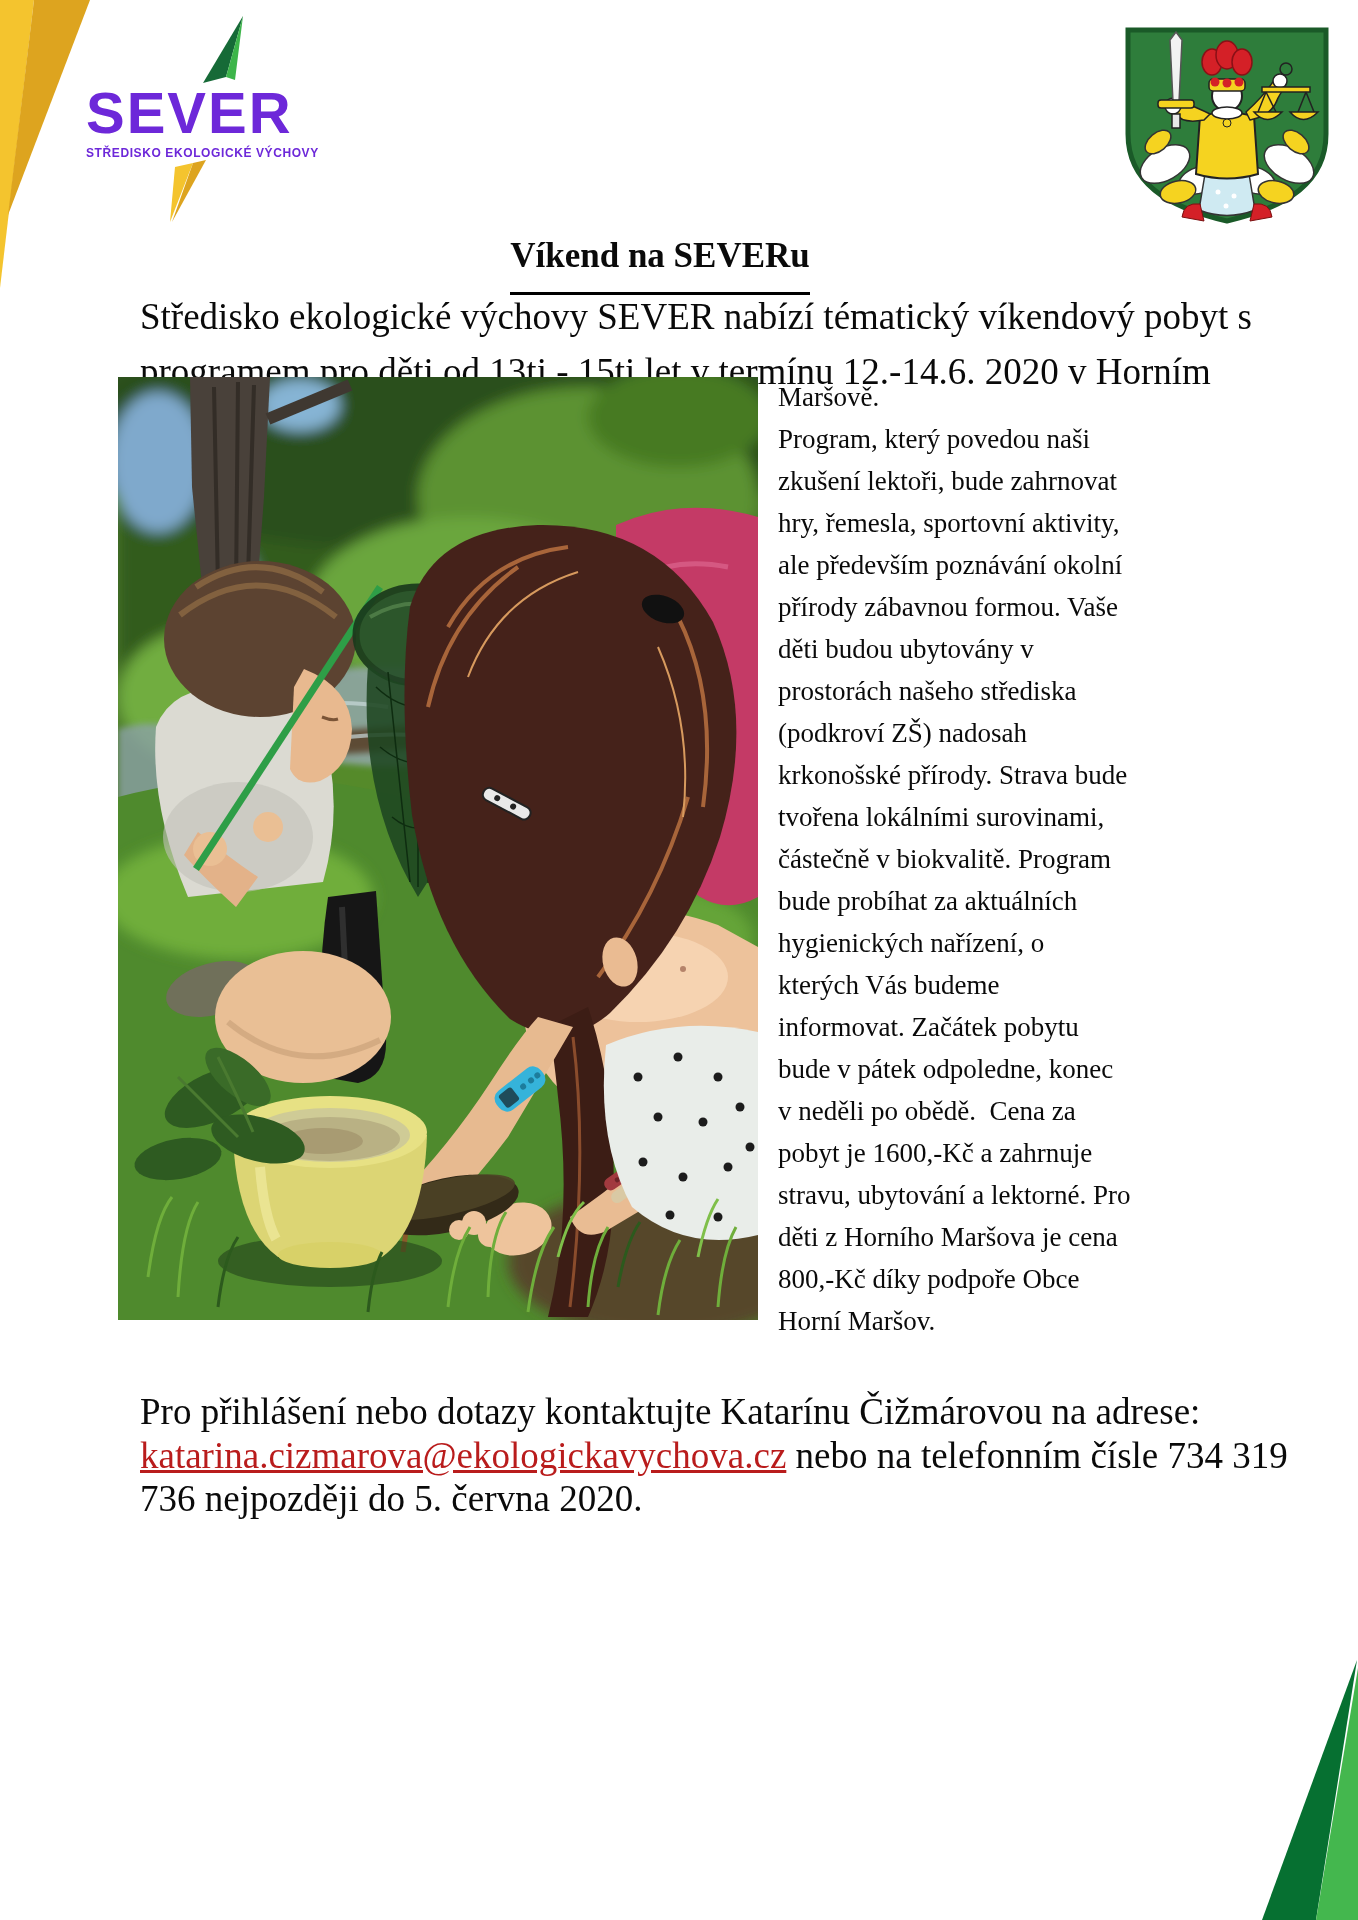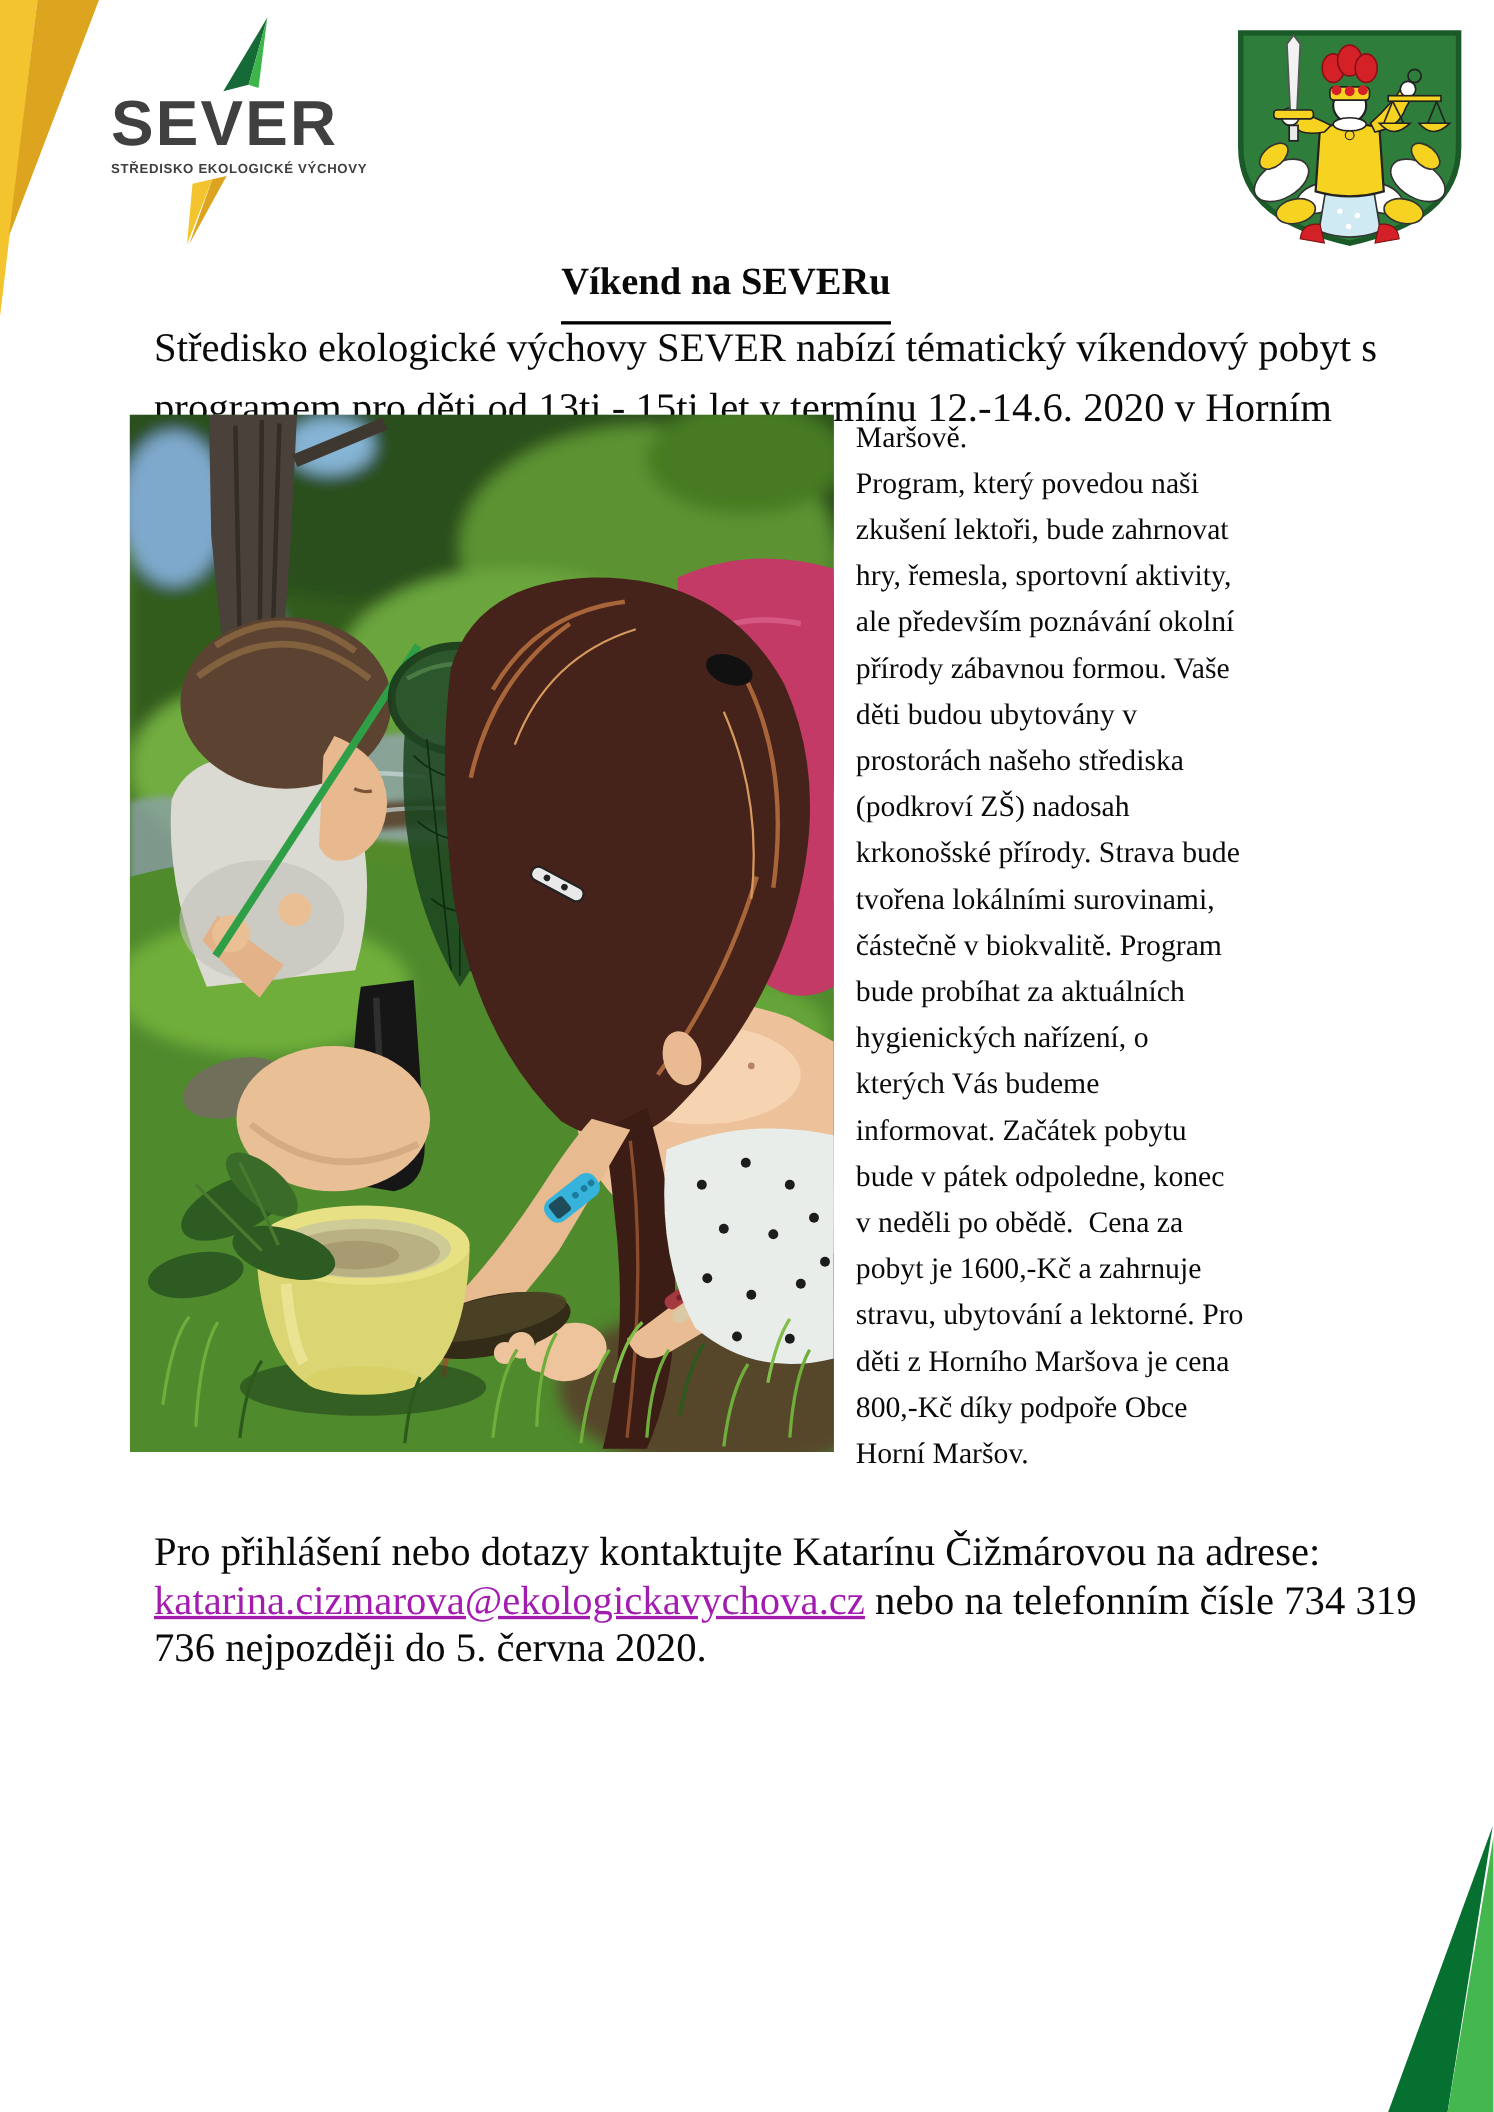--- a/index.html
+++ b/index.html
@@ -1,27 +1,27 @@
 <!DOCTYPE html>
 <html><head>
 <meta charset="utf-8">
 <style>
   html,body{margin:0;padding:0;background:#ffffff;}
   .page{position:relative;width:1358px;height:1920px;background:#fff;overflow:hidden;
         font-family:"Liberation Serif",serif;color:#0a0a0a;}
   .abs{position:absolute;}
-  .sever{left:101px;top:84px;font-family:"Liberation Sans",sans-serif;color:#404040;}
+  .sever{left:86px;top:84px;font-family:"Liberation Sans",sans-serif;color:#6d28d9;}
   .sever .name{font-size:58px;font-weight:bold;letter-spacing:2px;line-height:1.0;}
   .sever .sub{font-size:12px;font-weight:bold;letter-spacing:0.6px;margin-top:4px;white-space:nowrap;}
   .doc-title{left:0;top:236px;width:1320px;text-align:center;font-size:35px;font-weight:bold;}
   .doc-title span{border-bottom:3px solid #000;padding-bottom:17px;}
   .intro{left:140px;top:289px;width:1180px;font-size:37px;line-height:55px;white-space:pre-wrap;}
   .details{left:778px;top:376px;width:575px;font-size:27px;line-height:42px;white-space:pre-wrap;}
   .contact{left:140px;top:1390px;width:1180px;font-size:37px;line-height:43.5px;white-space:pre-wrap;}
-  .email{color:#a21caf;text-decoration:underline;cursor:pointer;}
+  .email{color:#b91c1c;text-decoration:underline;cursor:pointer;}
   svg{display:block;}
 </style>
 </head>
 <body>
 
 <div class="page">
 
   <svg class="abs" style="left:0;top:0;" width="260" height="300" viewBox="0 0 260 300">
     <polygon points="0,0 34,0 0,288" fill="#F4C42E"></polygon>
     <polygon points="34,0 90,0 8,215" fill="#DDA41F"></polygon>

